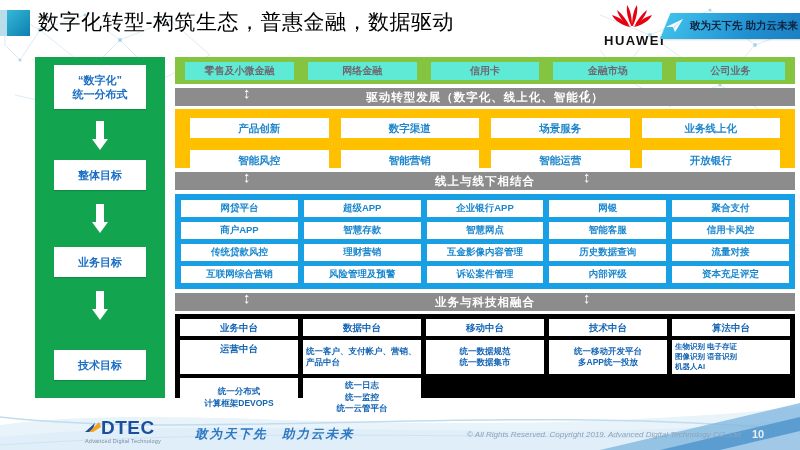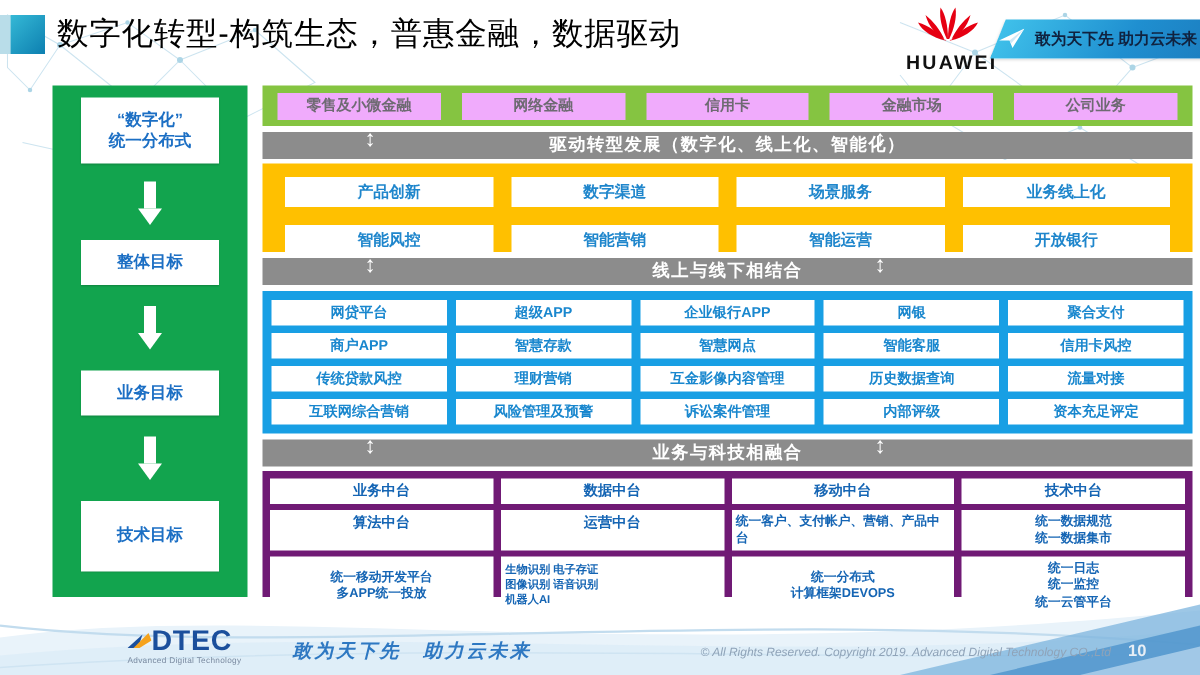--- a/index.html
+++ b/index.html
@@ -34,40 +34,40 @@
     font-weight:bold; font-size:11px; display:flex; align-items:center; justify-content:center;
     text-align:center; white-space:pre-line; line-height:1.3; box-shadow:0 1px 1px rgba(0,0,0,.15); }
   .side-arrow { position:absolute; left:57px; width:16px; }
   .side-arrow .stem { width:8px; height:18px; background:#fff; margin:0 auto; }
   .side-arrow .head { width:0; height:0; border-left:8px solid transparent; border-right:8px solid transparent; border-top:11px solid #fff; }
 
   
   .main { left:175px; top:57px; width:620px; }
   .green-row { position:absolute; top:0; left:0; width:620px; height:27px; background:#85c441;
     display:flex; align-items:center; gap:14px; padding:0 10px; }
-  .green-row .wbox { flex:1; background:#f0abfc; color:#6e6a72; font-weight:bold; font-size:10px;
+  .green-row .wbox { flex:1; background:#5eead4; color:#6e6a72; font-weight:bold; font-size:10px;
     text-align:center; line-height:18px; height:18px; }
 
   .gray-bar { position:absolute; left:0; width:620px; height:18px; background:#8c8c8c;
     color:#fff; font-weight:bold; font-size:11.5px; text-align:center; line-height:18px; letter-spacing:1px; }
   .updown { position:absolute; top:-4px; font-size:15px; font-weight:bold; color:#fff; line-height:18px; }
   .updown.a1 { left:68px; } .updown.a2 { left:408px; }
 
   .yellow-panel { position:absolute; top:52px; left:0; width:620px; height:59px; background:#ffc000;
     display:grid; grid-template-columns:repeat(4,1fr); column-gap:28px; row-gap:9px; padding:9px 15px;gap:12px; }
   .yellow-panel .wbox { background:#fff; color:#1f86cc; font-weight:bold; font-size:10.5px;
     text-align:center; line-height:20px; }
 
   .cyan-panel { position:absolute; top:137px; left:0; width:620px; height:95px; background:#189fe4;
     display:grid; grid-template-columns:repeat(5,1fr); column-gap:6px; row-gap:5px; padding:6px; }
   .cyan-panel .wbox { background:#fff; color:#1987ce; font-weight:bold; font-size:9.5px;
     text-align:right; display:flex; align-items:center; justify-content:center; }
 
-  .blue-panel { position:absolute; top:257px; left:0; width:620px; height:84px; background:#701a75;
-    display:grid; grid-template-columns:repeat(4,1fr); grid-template-rows:17px 1fr; column-gap:5px; row-gap:4px; padding:5px; }
+  .blue-panel { position:absolute; top:257px; left:0; width:620px; height:84px; background:#000000;
+    display:grid; grid-template-columns:repeat(5,1fr); grid-template-rows:17px 1fr; column-gap:5px; row-gap:4px; padding:5px; }
   .blue-panel .hbox { background:#fff; color:#1565b4; font-weight:bold; font-size:9.5px;
     text-align:center; line-height:17px; }
   .blue-panel .dbox { background:#fff; color:#1565b4; font-weight:bold; font-size:8.5px;
     text-align:center; white-space:pre-line; line-height:1.35; display:flex; align-items:center; justify-content:center; padding:2px 3px; }
   .blue-panel .dbox.small { font-size:7.5px; text-align:left; justify-content:flex-start; }
   .blue-panel .dbox.wrapleft { text-align:left; white-space:normal; }
 
   
   .dtec { left:85px; top:419px; width:110px; }
   .dtec-row { display:flex; align-items:flex-end; }
@@ -145,21 +145,21 @@
   <div class="side-box" style="top:103px;height:30px;">整体目标</div>
   <div class="side-arrow" style="top:147px;">
     <div class="stem"></div>
       <div class="head"></div>
   </div>
   <div class="side-box" style="top:190px;height:30px;">业务目标</div>
   <div class="side-arrow" style="top:234px;">
     <div class="stem"></div>
       <div class="head"></div>
   </div>
-  <div class="side-box" style="top:277px;height:47px;">技术目标</div>
+  <div class="side-box" style="top:293px;height:30px;">技术目标</div>
 </div>
 
 <div class="abs main" style="height:341px;">
 
   <div class="green-row">
     <div class="wbox">零售及小微金融</div>
     <div class="wbox">网络金融</div>
     <div class="wbox">信用卡</div>
     <div class="wbox">金融市场</div>
     <div class="wbox">公司业务</div>

